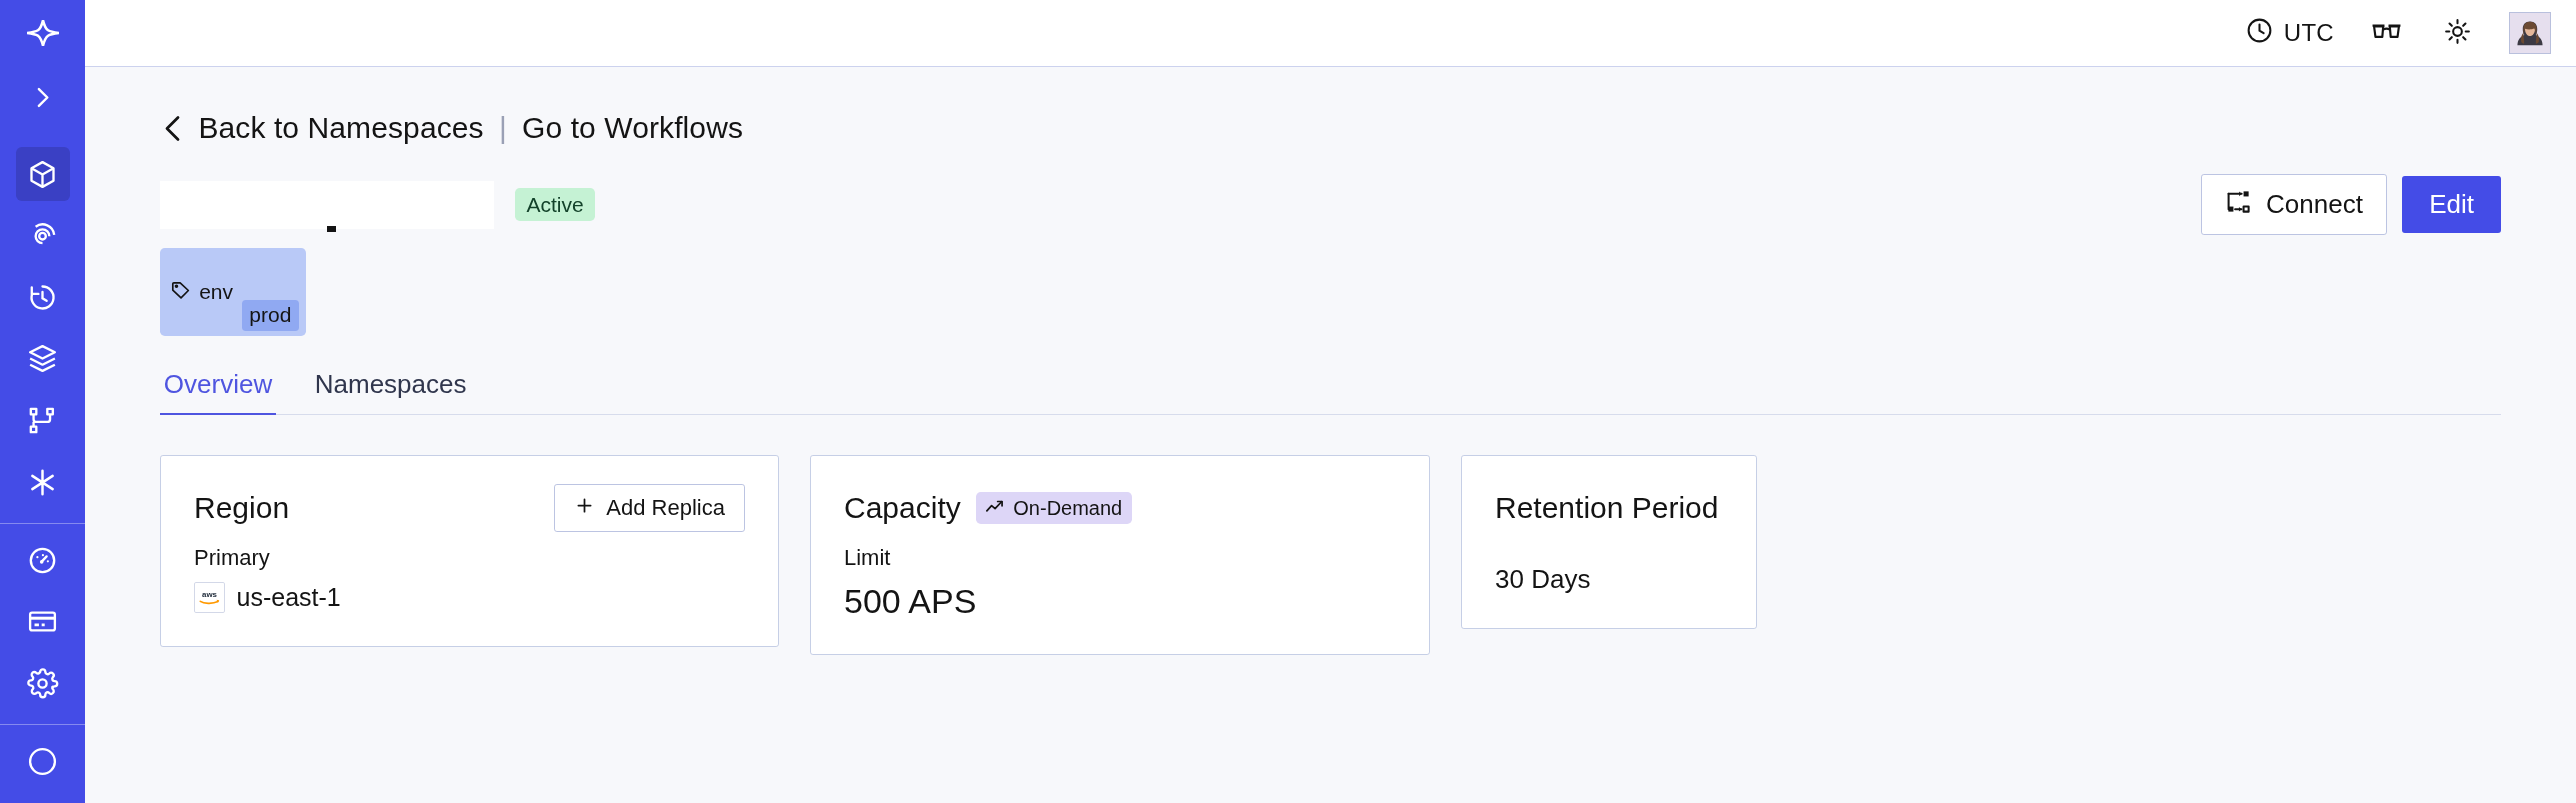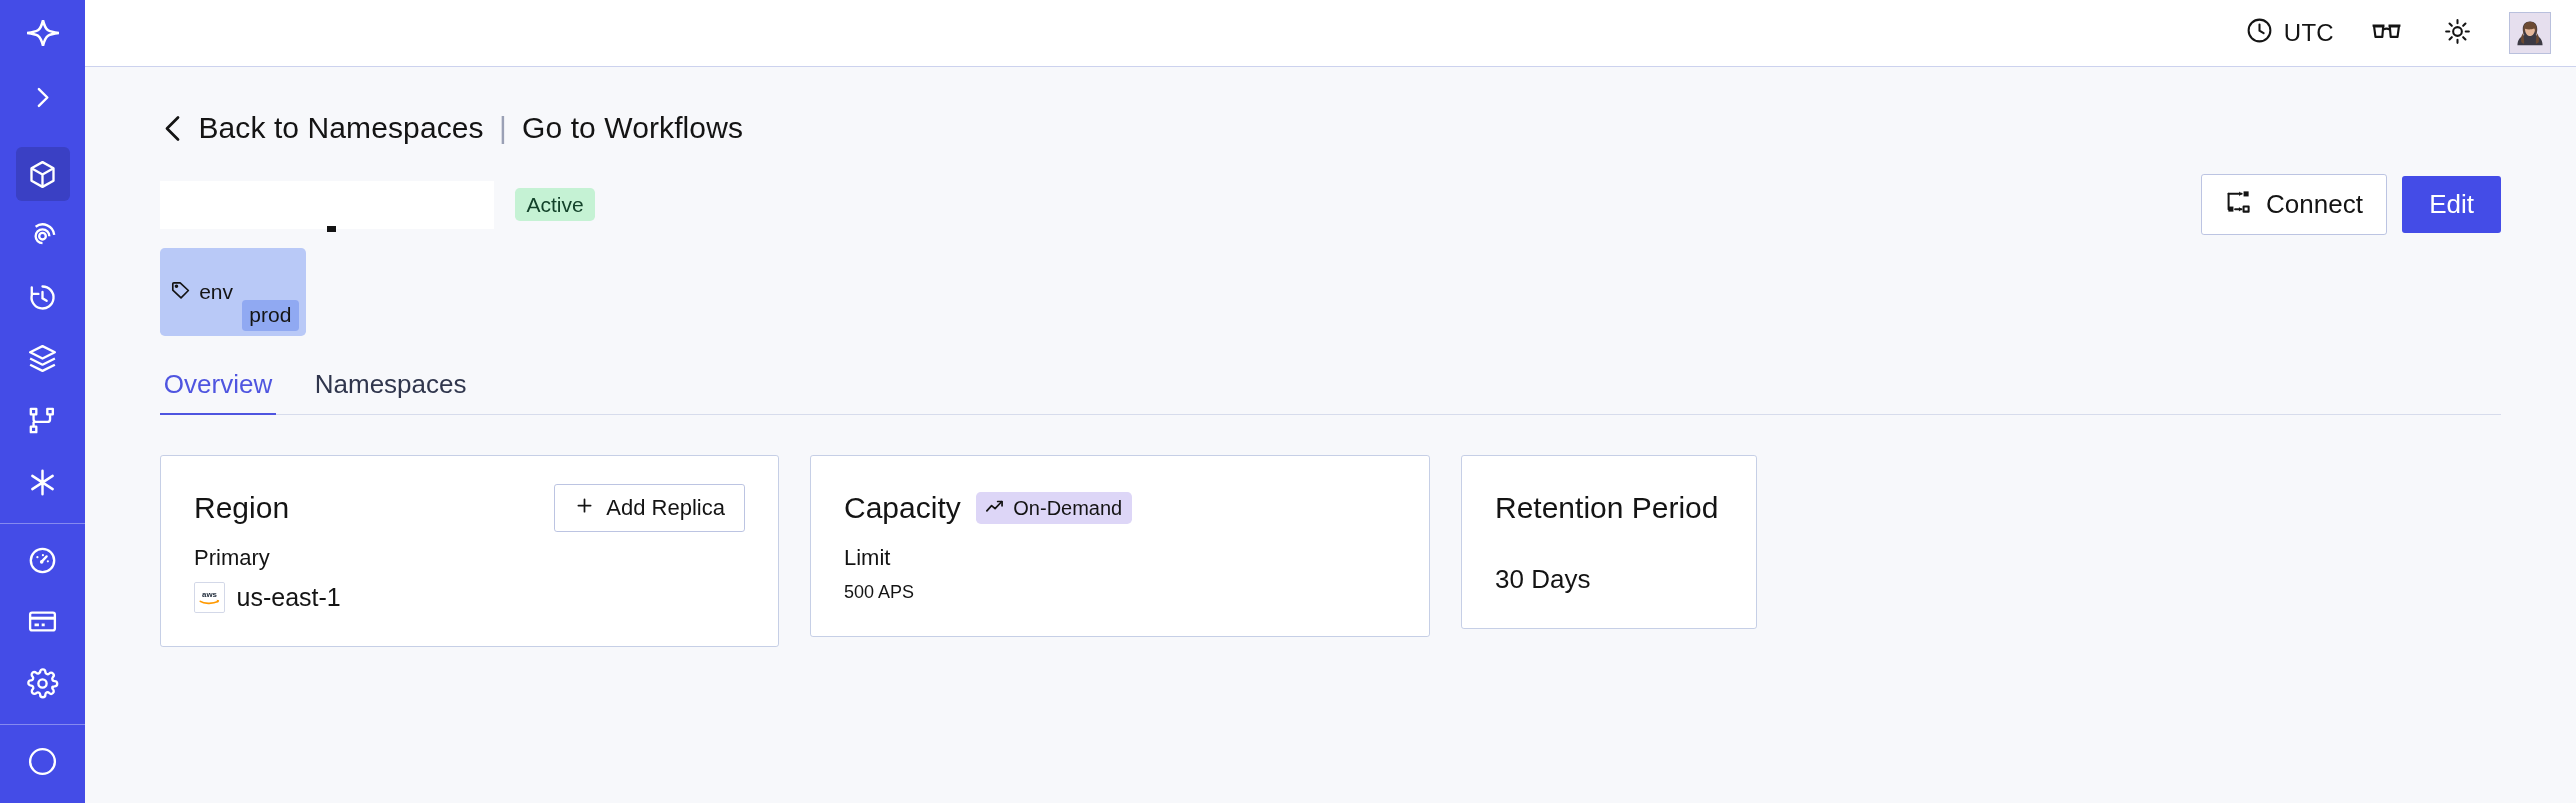--- a/index.html
+++ b/index.html
@@ -209,21 +209,21 @@
 
   .card-label {
     font-size: 22px; color: #141414;
     margin-top: 11.5px;
   }
   .card-value {
     font-size: 25px; color: #141414;
     margin-top: 11.5px;
     display: flex; align-items: center; gap: 11.5px;
   }
-  .card-value.big { font-size: 18px; }
+  .card-value.big { font-size: 34px; }
   .aws-badge {
     width: 31px; height: 31px;
     border: 1px solid #d3d8e8;
     background: #fff;
     border-radius: 1.9px;
     display: flex; align-items: center; justify-content: center;
   }
   .retention-value { font-size: 26px; color: #141414; margin-top: 31px; }
 </style>
 </head>

